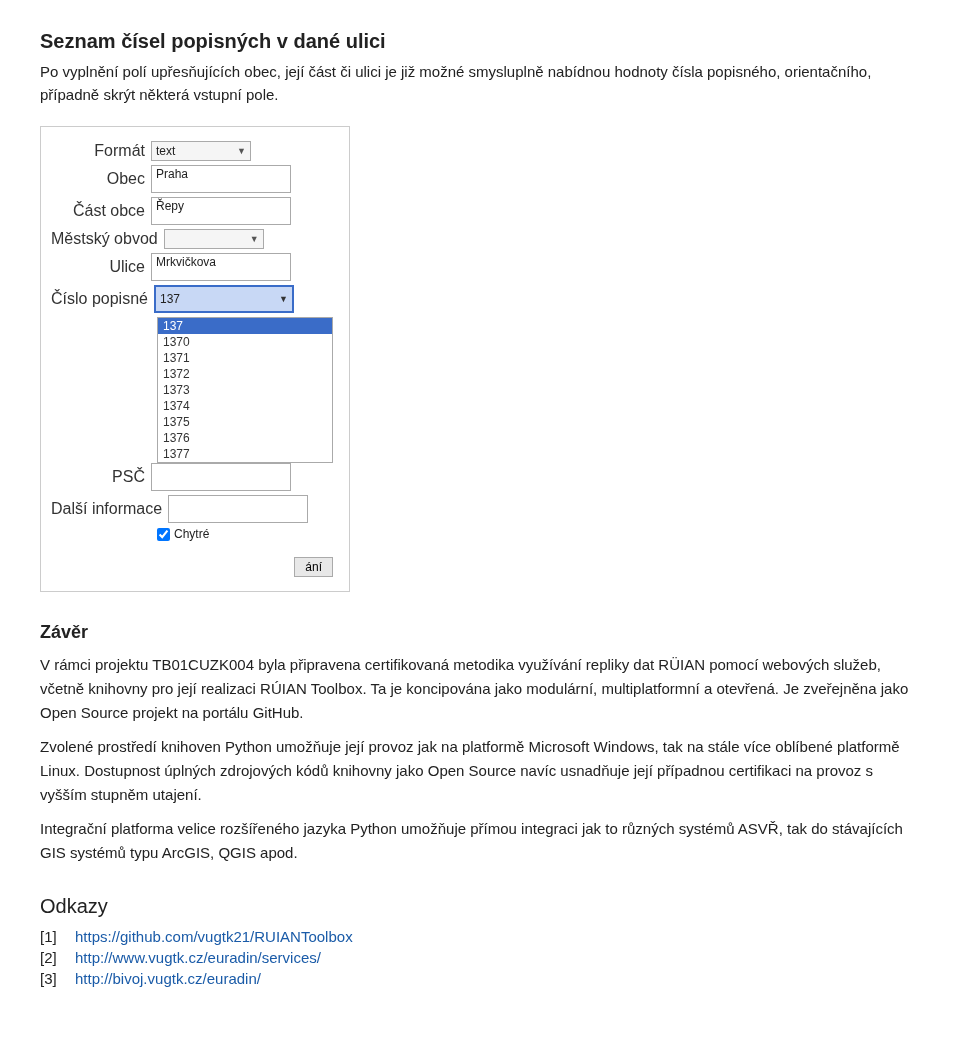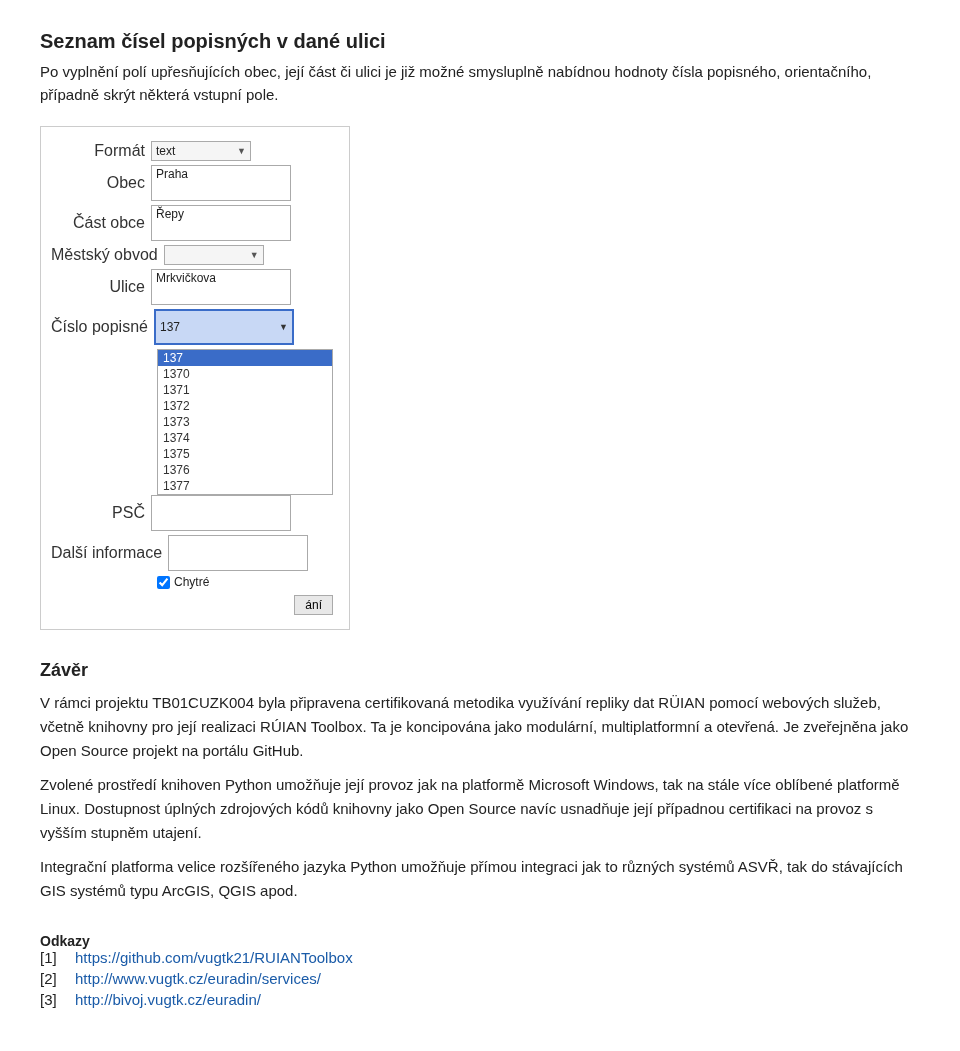--- a/index.html
+++ b/index.html
@@ -43,21 +43,21 @@
       padding-right: 6px;
       color: #333;
       font-size: 16px;
       white-space: nowrap;
     }
     .form-control {
       border: 1px solid #aaa;
       background: #fff;
       font-size: 12px;
       padding: 1px 4px;
-      height: 36px;
+      height: 28px;
       min-width: 140px;
     }
     .form-control-select {
       border: 1px solid #aaa;
       background: #f5f5f5;
       font-size: 12px;
       padding: 1px 4px;
       height: 20px;
       min-width: 100px;
       display: flex;
@@ -88,21 +88,21 @@
     }
     .dropdown-item.selected {
       background: #3a6cc8;
       color: #fff;
     }
 
     .checkbox-row {
       display: flex;
       align-items: center;
       font-size: 12px;
-      margin-bottom: 6px;
+      margin-bottom: 16px;
     }
     .checkbox-row input[type=checkbox] {
       margin-right: 4px;
     }
 
     .form-btn-row {
       display: flex;
       justify-content: flex-end;
       margin-top: 6px;
     }
@@ -122,23 +122,24 @@
       color: #222;
     }
     p.body-text {
       font-size: 15px;
       line-height: 1.6;
       margin-bottom: 10px;
     }
 
     
     h2.links-title {
-      font-size: 14px;
-      font-weight: bold;
+      font-size: 20px;
+      font-weight: normal;
       margin-top: 30px;
+      margin-bottom: 10px;
       color: #222;
     }
     .links-list {
       list-style: none;
       padding: 0;
     }
     .links-list li {
       display: flex;
       gap: 10px;
       font-size: 15px;

